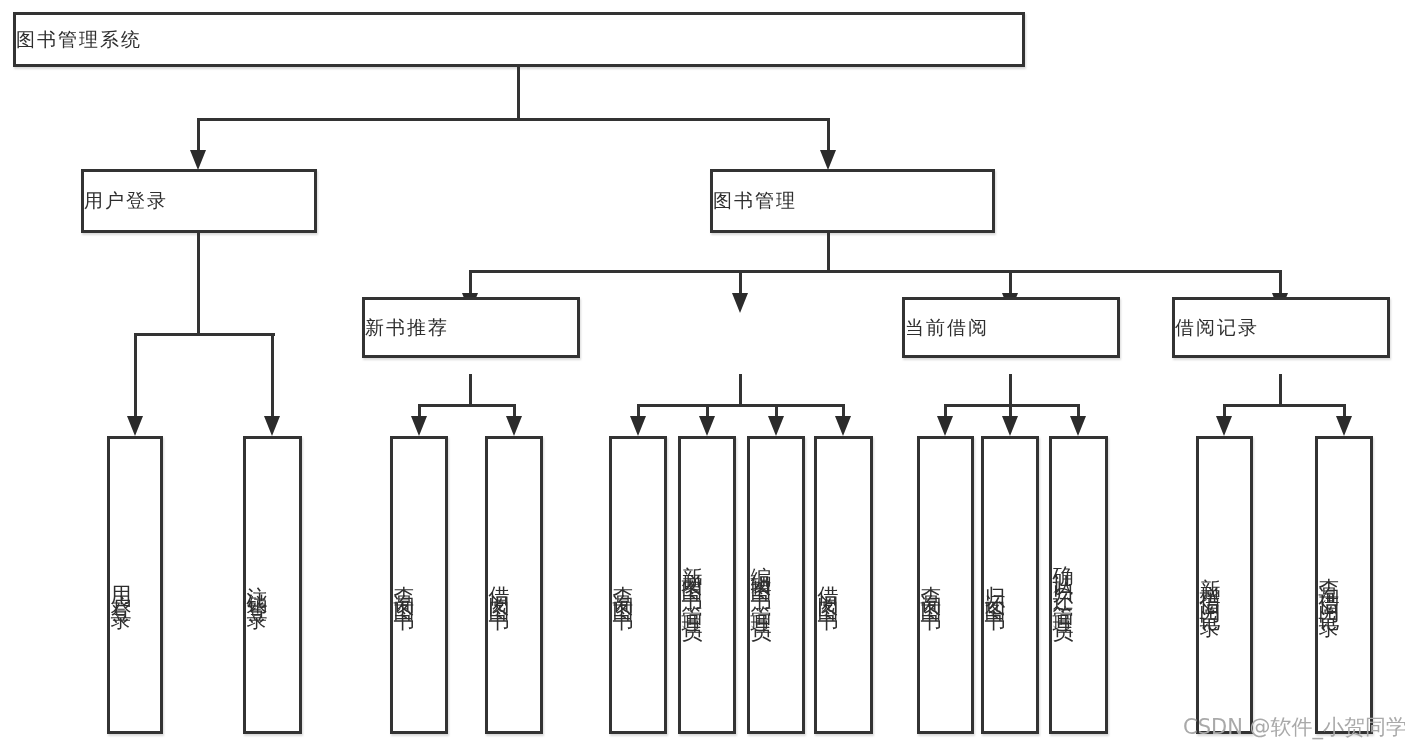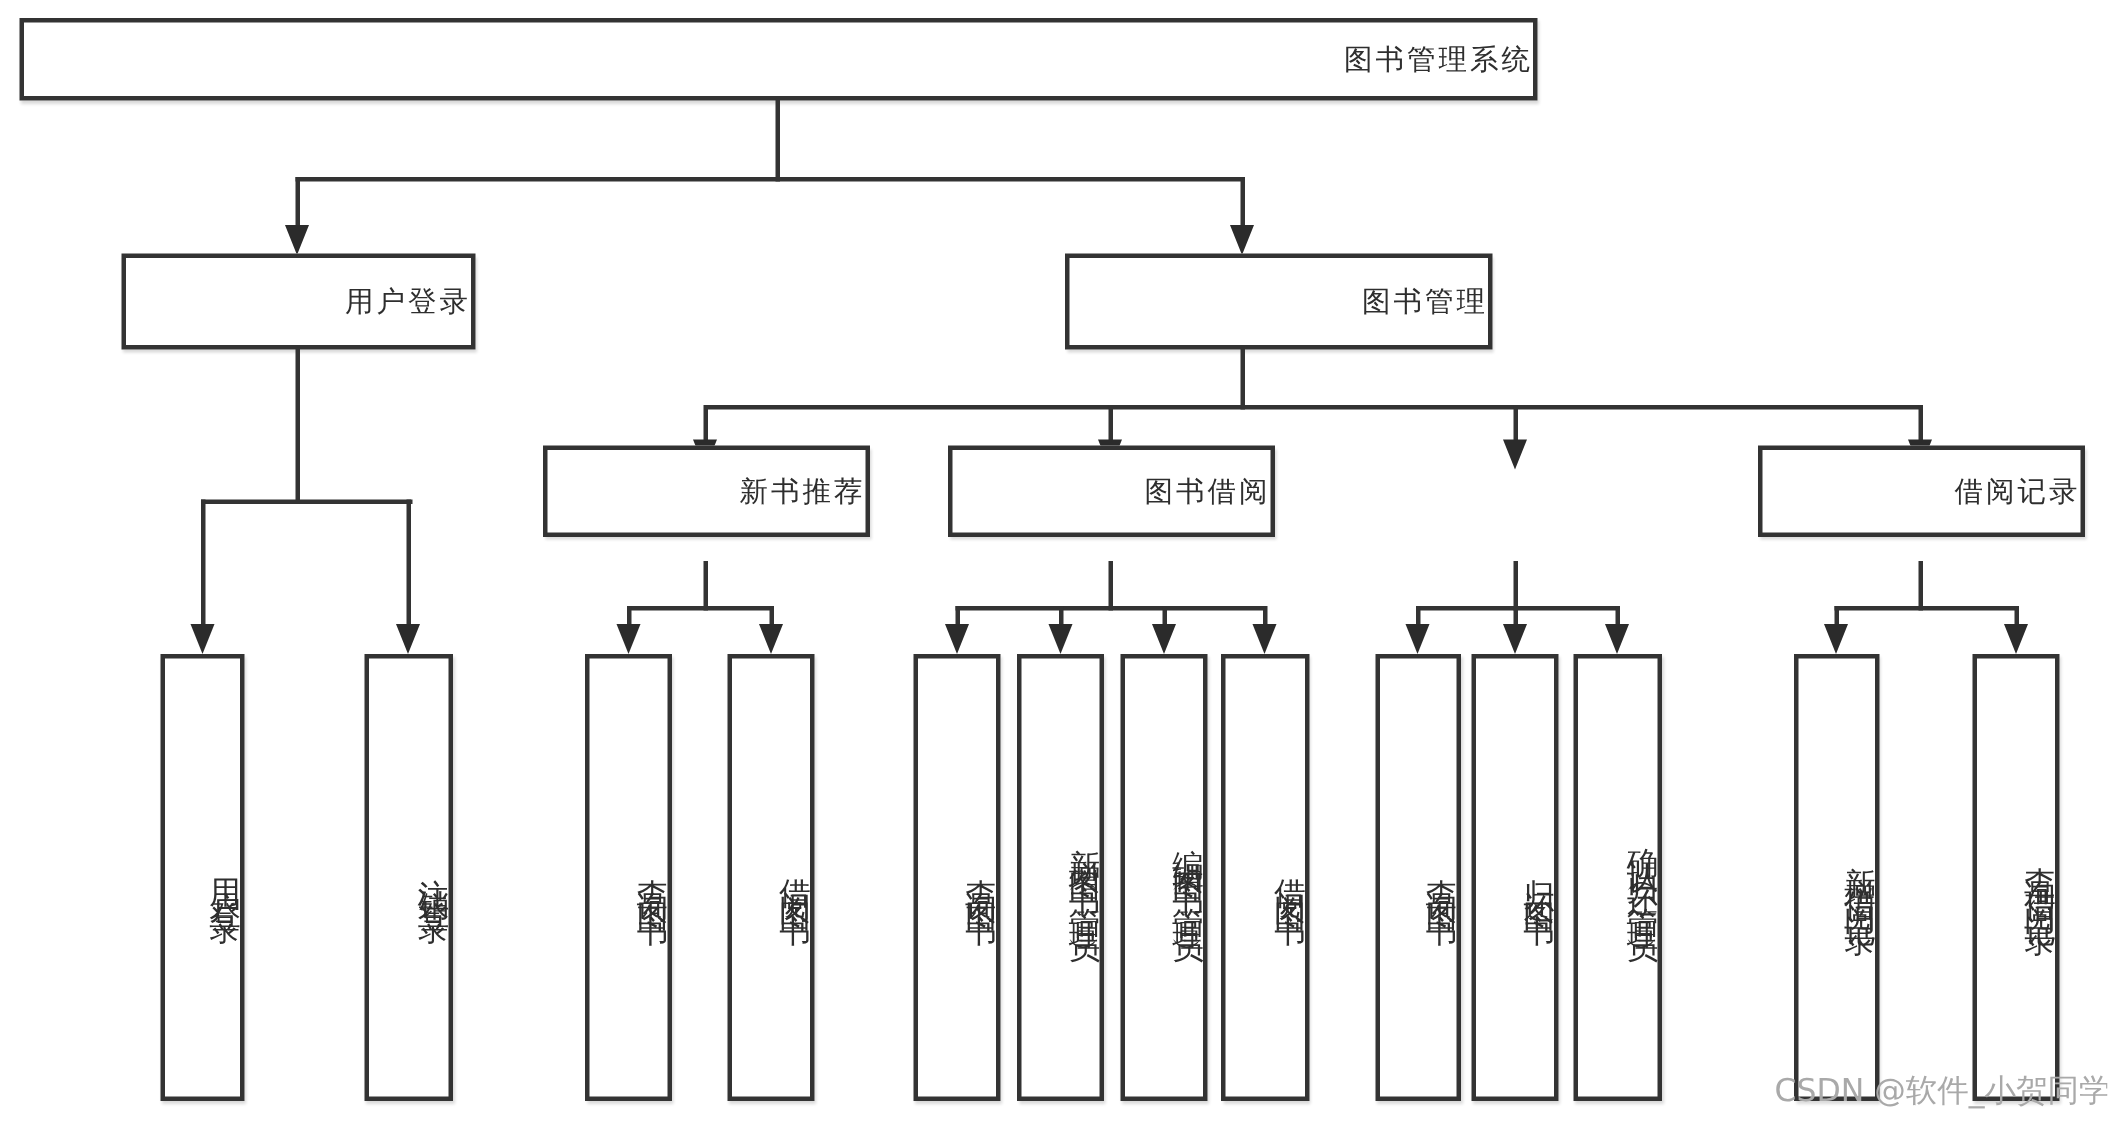--- a/index.html
+++ b/index.html
@@ -1,21 +1,21 @@
 <!DOCTYPE html>
 <html><head>
 <meta charset="utf-8">
 <style>
   html,body{margin:0;padding:0;background:#ffffff;}
   body{font-family:"DejaVu Sans","Liberation Sans",sans-serif;}
   .stage{position:relative;width:1405px;height:747px;background:#ffffff;overflow:hidden;color:#2e2e2e;}
 
   
   .box{position:absolute;background:#ffffff;border:3px solid #333333;box-sizing:border-box;
-       display:flex;align-items:center;justify-content:flex-end;
+       display:flex;align-items:center;justify-content:flex-start;
        box-shadow:1px 2px 2px rgba(0,0,0,0.15);}
   .hlabel{font-size:19px;letter-spacing:2px;color:#2e2e2e;white-space:nowrap;}
   .root{left:13px;top:12px;width:1012px;height:55px;}
   .l2{top:169px;height:64px;}
   .l3{top:297px;height:61px;}
   .leaf{top:436px;height:298px;}
   .vlabel{writing-mode:vertical-rl;text-orientation:mixed;font-size:21px;
           letter-spacing:8px;line-height:1;color:#2e2e2e;}
 
   
@@ -65,22 +65,22 @@
   <div class="v" style="left:739px;top:270px;height:25px;"></div>
   <div class="arr" style="left:732px;top:293px;"></div>
   <div class="v" style="left:1009px;top:270px;height:25px;"></div>
   <div class="arr" style="left:1002px;top:293px;"></div>
   <div class="v" style="left:1279px;top:270px;height:25px;"></div>
   <div class="arr" style="left:1272px;top:293px;"></div>
 
   <div class="box l3" style="left:362px;width:218px;">
     <span class="hlabel">新书推荐</span>
   </div>
-  <div class="box l3" style="left:632px;width:218px;">
-    <span class="hlabel">图书借阅</span>
+  <div class="box l3" style="left:902px;width:218px;">
+    <span class="hlabel">当前借阅</span>
   </div>
   <div class="box l3" style="left:1172px;width:218px;">
     <span class="hlabel">借阅记录</span>
   </div>
 
   <div class="v" style="left:469px;top:374px;height:33px;"></div>
   <div class="h" style="left:418px;top:404px;width:98px;"></div>
   <div class="v" style="left:418px;top:404px;height:14px;"></div>
   <div class="arr" style="left:411px;top:416px;"></div>
   <div class="v" style="left:513px;top:404px;height:14px;"></div>

